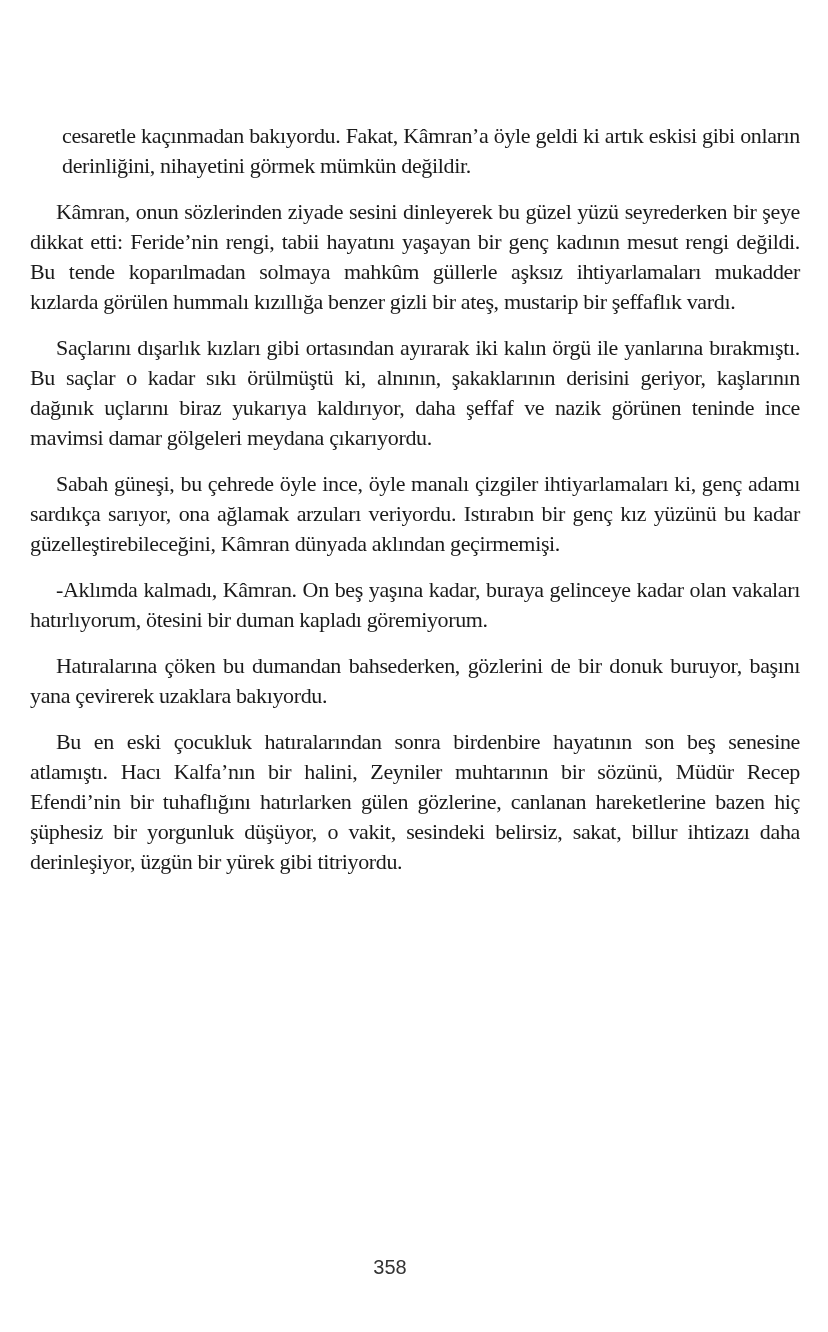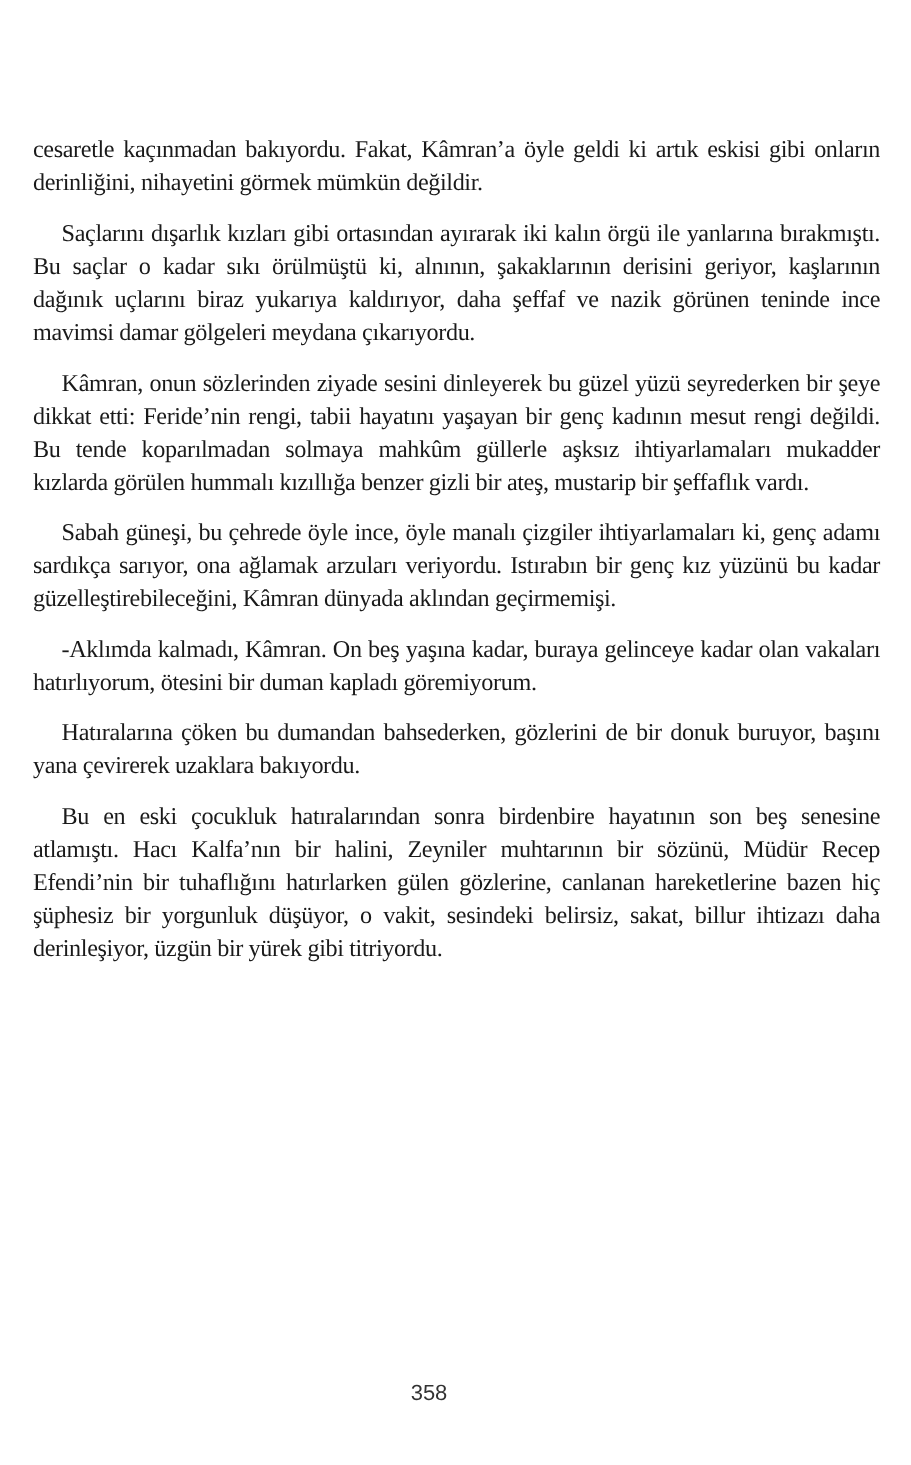--- a/index.html
+++ b/index.html
@@ -13,38 +13,38 @@
     font-size: 22px;
     line-height: 30px;
     color: #1a1a1a;
   }
   .para {
     margin: 0 0 16px 0;
     text-align: justify;
     text-indent: 26px;
     letter-spacing: -0.35px;
   }
-  .para.no-indent { text-indent: 0; }
+  .para.no-indent { text-indent: 0; margin-left: 32px; }
   .page-number {
     position: absolute;
     left: 0;
     width: 780px;
     top: 1256px;
     text-align: center;
     font-family: "Liberation Sans", "DejaVu Sans", sans-serif;
     font-size: 20px;
     color: #333333;
   }
 </style>
 </head>
 <body>
 
 <div class="page">
   <p class="para no-indent">cesaretle kaçınmadan bakıyordu. Fakat, Kâmran’a öyle geldi ki artık eskisi gibi onların derinliğini, nihayetini görmek mümkün değildir.</p>
+  <p class="para">Kâmran, onun sözlerinden ziyade sesini dinleyerek bu güzel yüzü seyrederken bir şeye dikkat etti: Feride’nin rengi, tabii hayatını yaşayan bir genç kadının mesut rengi değildi. Bu tende koparılmadan solmaya mahkûm güllerle aşksız ihtiyarlamaları mukadder kızlarda görülen hummalı kızıllığa benzer gizli bir ateş, mustarip bir şeffaflık vardı.</p>
   <p class="para">Saçlarını dışarlık kızları gibi ortasından ayırarak iki kalın örgü ile yanlarına bırakmıştı. Bu saçlar o kadar sıkı örülmüştü ki, alnının, şakaklarının derisini geriyor, kaşlarının dağınık uçlarını biraz yukarıya kaldırıyor, daha şeffaf ve nazik görünen teninde ince mavimsi damar gölgeleri meydana çıkarıyordu.</p>
-  <p class="para">Kâmran, onun sözlerinden ziyade sesini dinleyerek bu güzel yüzü seyrederken bir şeye dikkat etti: Feride’nin rengi, tabii hayatını yaşayan bir genç kadının mesut rengi değildi. Bu tende koparılmadan solmaya mahkûm güllerle aşksız ihtiyarlamaları mukadder kızlarda görülen hummalı kızıllığa benzer gizli bir ateş, mustarip bir şeffaflık vardı.</p>
   <p class="para">Sabah güneşi, bu çehrede öyle ince, öyle manalı çizgiler ihtiyarlamaları ki, genç adamı sardıkça sarıyor, ona ağlamak arzuları veriyordu. Istırabın bir genç kız yüzünü bu kadar güzelleştirebileceğini, Kâmran dünyada aklından geçirmemişi.</p>
   <p class="para">-Aklımda kalmadı, Kâmran. On beş yaşına kadar, buraya gelinceye kadar olan vakaları hatırlıyorum, ötesini bir duman kapladı göremiyorum.</p>
   <p class="para">Hatıralarına çöken bu dumandan bahsederken, gözlerini de bir donuk buruyor, başını yana çevirerek uzaklara bakıyordu.</p>
   <p class="para">Bu en eski çocukluk hatıralarından sonra birdenbire hayatının son beş senesine atlamıştı. Hacı Kalfa’nın bir halini, Zeyniler muhtarının bir sözünü, Müdür Recep Efendi’nin bir tuhaflığını hatırlarken gülen gözlerine, canlanan hareketlerine bazen hiç şüphesiz bir yorgunluk düşüyor, o vakit, sesindeki belirsiz, sakat, billur ihtizazı daha derinleşiyor, üzgün bir yürek gibi titriyordu.</p>
 </div>
 
 <div class="page-number">358</div>
 
 </body></html>

